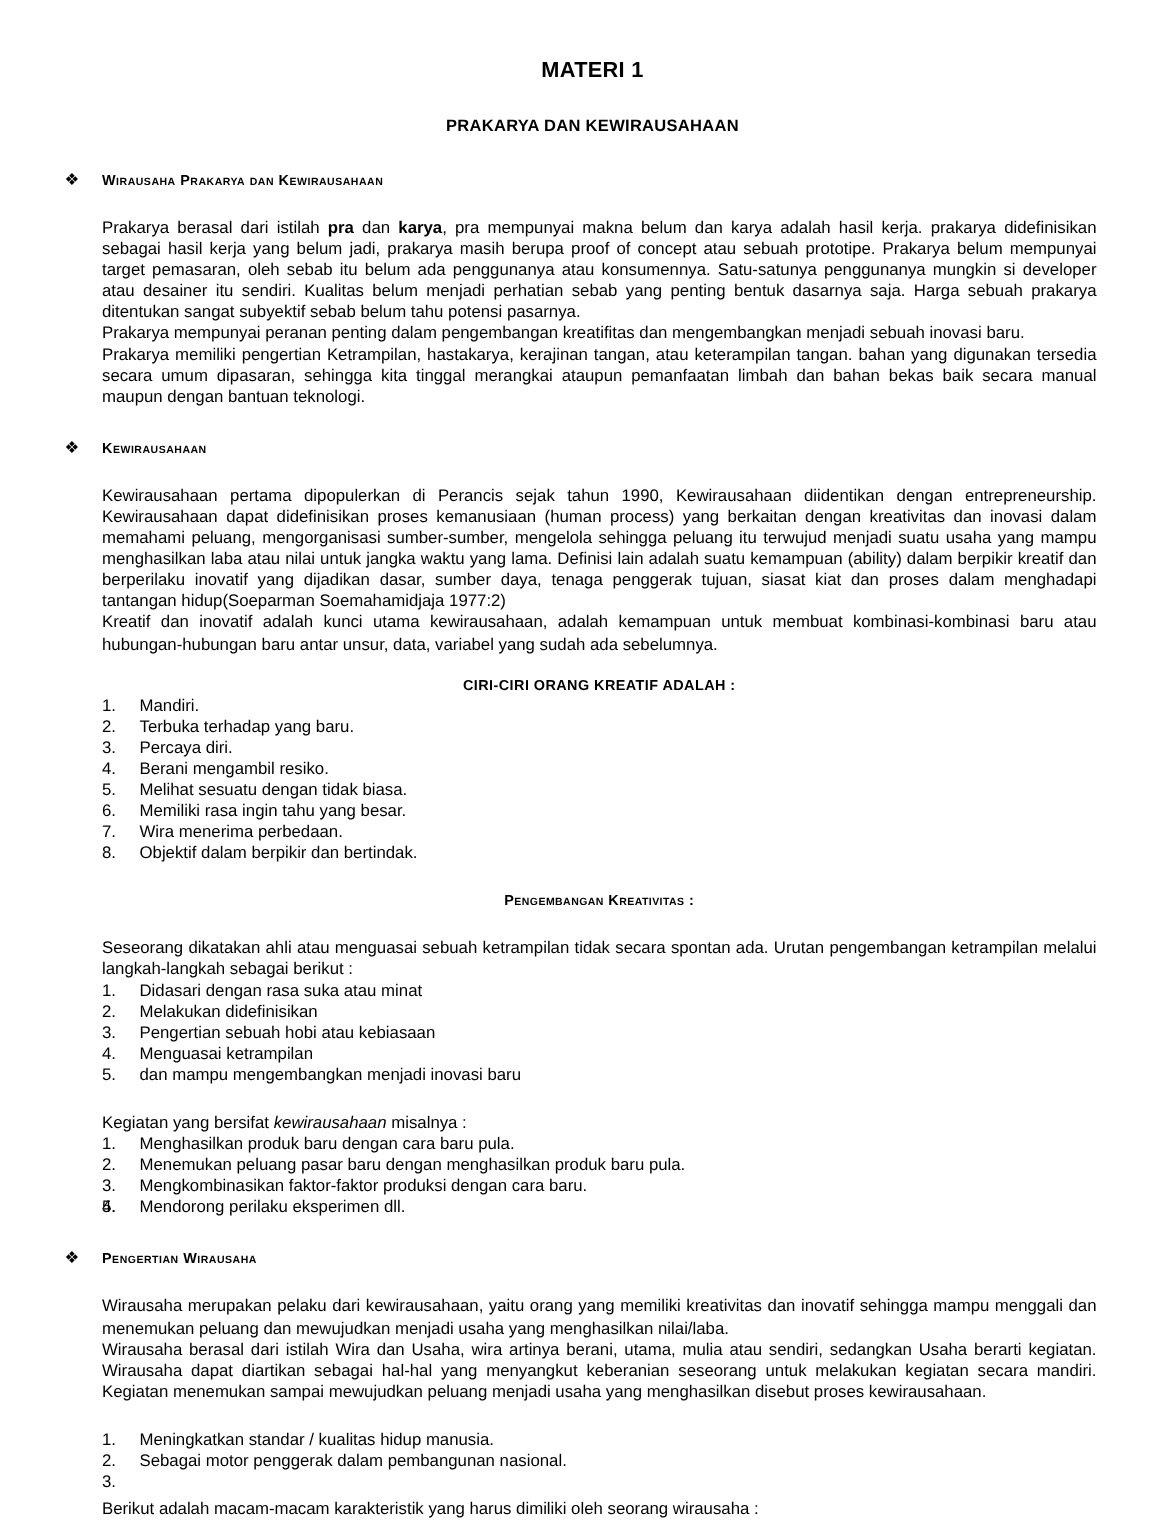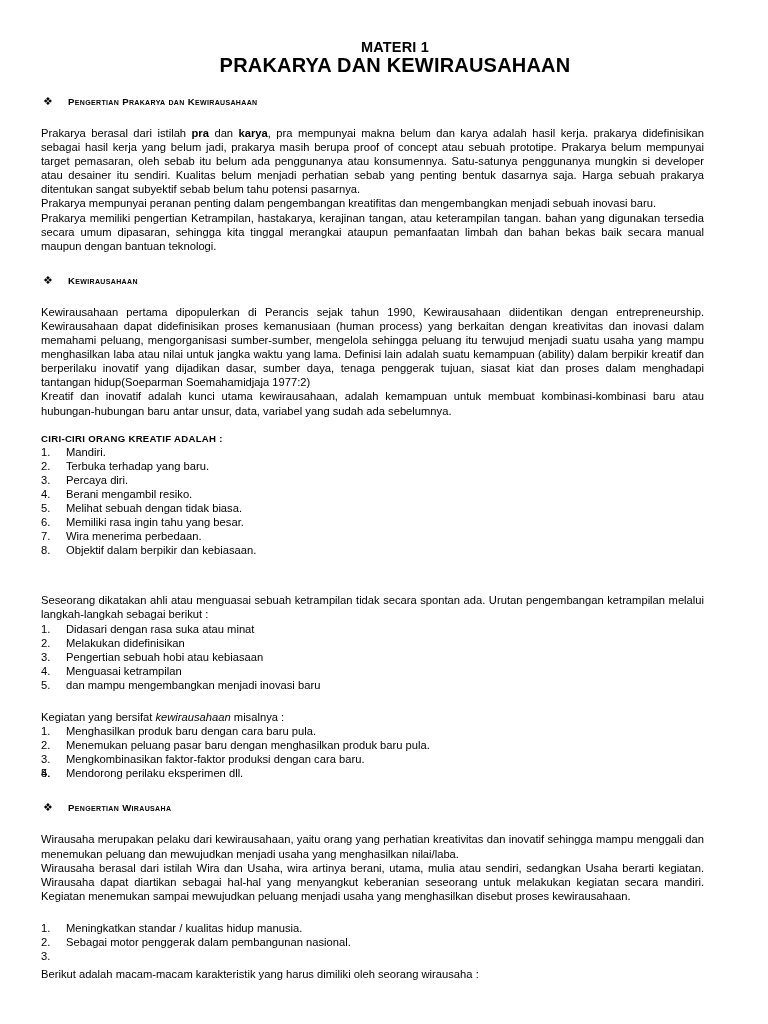--- a/index.html
+++ b/index.html
@@ -29,21 +29,22 @@
     text-align: center;
     font-weight: bold;
     font-size: 14.5px;
     line-height: 18px;
     letter-spacing: 0.2px;
     margin: 0;
     padding-left: 18px;
   }
   .doc-title .line2 {
     display: block;
-    font-size: 20px;
+    font-size: 11px;
+    margin-top: 19px;
   }
 
   
   .sec {
     position: relative;
     margin-top: 22px;
     padding-left: 27px;
     font-weight: bold;
     font-size: 9.6px;
     font-variant: small-caps;
@@ -54,40 +55,42 @@
     position: absolute;
     left: 2px;
     top: -1px;
     font-size: 11px;
     font-weight: normal;
     line-height: 12px;
   }
 
   
   .body-col {
+    margin-left: 27px;
     width: 663px;
   }
   p.just {
     margin: 0;
     font-size: 11.2px;
     line-height: 14.1px;
     text-align: justify;
     text-justify: inter-word;
   }
   .gap-sm { height: 14px; }
   .gap-md { height: 18px; }
 
   
   .subhead {
     font-weight: bold;
     font-size: 9.6px;
     font-variant: small-caps;
     letter-spacing: 0.3px;
     line-height: 13px;
     margin: 0;
+    text-align: center;
   }
   .subhead.plaincaps {
     font-variant: normal;
     text-transform: none;
   }
 
   
   ol.numlist {
     list-style: none;
     margin: 0;
@@ -116,21 +119,21 @@
 <div class="page">
   <div class="content">
 
     <div class="doc-title">
       <span>MATERI 1</span>
       <span class="line2">PRAKARYA DAN KEWIRAUSAHAAN</span>
     </div>
 
     <div class="sec">
       <span class="bullet">❖</span>
-      <span>Pengertian Prakarya dan Kewirausahaan</span>
+      <span>Wirausaha Prakarya dan Kewirausahaan</span>
     </div>
 
     <div class="gap-md"></div>
 
     <div class="body-col">
       <p class="just"><span>Prakarya berasal dari istilah </span><span class="bd">pra</span><span> dan </span><span class="bd">karya</span><span>, pra mempunyai makna belum dan karya adalah hasil kerja.  prakarya didefinisikan sebagai hasil kerja yang belum jadi, prakarya masih berupa proof of concept atau sebuah prototipe. Prakarya belum mempunyai target pemasaran, oleh sebab itu belum ada penggunanya atau konsumennya. Satu-satunya penggunanya mungkin si developer atau desainer itu sendiri. Kualitas belum menjadi perhatian sebab yang penting bentuk dasarnya saja. Harga sebuah prakarya ditentukan sangat subyektif sebab belum tahu potensi pasarnya.</span></p>
       <p class="just">Prakarya mempunyai peranan penting dalam pengembangan kreatifitas dan mengembangkan menjadi sebuah inovasi baru.</p>
       <p class="just">Prakarya memiliki pengertian Ketrampilan, hastakarya, kerajinan tangan, atau keterampilan tangan. bahan yang digunakan tersedia secara umum dipasaran, sehingga kita tinggal merangkai ataupun pemanfaatan limbah dan bahan bekas baik secara manual maupun dengan bantuan teknologi.</p>
     </div>
 
@@ -147,28 +150,29 @@
 
       <div class="gap-sm"></div>
 
       <div class="subhead plaincaps">CIRI-CIRI ORANG KREATIF ADALAH :</div>
 
       <ol class="numlist">
         <li><span class="num">1.</span><span>Mandiri.</span></li>
         <li><span class="num">2.</span><span>Terbuka terhadap yang baru.</span></li>
         <li><span class="num">3.</span><span>Percaya diri.</span></li>
         <li><span class="num">4.</span><span>Berani mengambil resiko.</span></li>
-        <li><span class="num">5.</span><span>Melihat sebuah dengan tidak biasa.</span></li>
+        <li><span class="num">5.</span><span>Melihat sesuatu dengan tidak biasa.</span></li>
         <li><span class="num">6.</span><span>Memiliki rasa ingin tahu yang besar.</span></li>
         <li><span class="num">7.</span><span>Wira menerima perbedaan.</span></li>
-        <li><span class="num">8.</span><span>Objektif dalam berpikir dan kebiasaan.</span></li>
-      </ol>
-
-      <div class="gap-md"></div>
-
+        <li><span class="num">8.</span><span>Objektif dalam berpikir dan bertindak.</span></li>
+      </ol>
+
+      <div class="gap-md"></div>
+
+      <div class="subhead">Pengembangan Kreativitas :</div>
 
       <div class="gap-md"></div>
 
       <p class="just">Seseorang dikatakan ahli atau menguasai sebuah ketrampilan tidak secara spontan ada. Urutan pengembangan ketrampilan melalui langkah-langkah sebagai berikut :</p>
 
       <ol class="numlist">
         <li><span class="num">1.</span><span>Didasari dengan rasa suka atau minat</span></li>
         <li><span class="num">2.</span><span>Melakukan didefinisikan</span></li>
         <li><span class="num">3.</span><span>Pengertian sebuah hobi atau kebiasaan</span></li>
         <li><span class="num">4.</span><span>Menguasai ketrampilan</span></li>
@@ -189,21 +193,21 @@
     </div>
 
     <div class="sec">
       <span class="bullet">❖</span>
       <span>Pengertian Wirausaha</span>
     </div>
 
     <div class="gap-md"></div>
 
     <div class="body-col">
-      <p class="just">Wirausaha merupakan pelaku dari kewirausahaan, yaitu orang yang perhatian kreativitas dan inovatif sehingga mampu menggali dan menemukan peluang dan mewujudkan menjadi usaha yang menghasilkan nilai/laba.</p>
+      <p class="just">Wirausaha merupakan pelaku dari kewirausahaan, yaitu orang yang memiliki kreativitas dan inovatif sehingga mampu menggali dan menemukan peluang dan mewujudkan menjadi usaha yang menghasilkan nilai/laba.</p>
       <p class="just">Wirausaha berasal dari istilah Wira dan Usaha, wira artinya berani, utama, mulia atau sendiri, sedangkan Usaha berarti kegiatan. Wirausaha dapat diartikan sebagai hal-hal yang menyangkut keberanian seseorang untuk melakukan kegiatan secara mandiri. Kegiatan menemukan sampai mewujudkan peluang menjadi usaha yang menghasilkan disebut proses kewirausahaan.</p>
 
       <div class="gap-md"></div>
 
 
       <ol class="numlist">
         <li><span class="num">1.</span><span>Meningkatkan standar / kualitas hidup manusia.</span></li>
         <li><span class="num">2.</span><span>Sebagai motor penggerak dalam pembangunan nasional.</span></li>
         <li><span class="num">3.</span></li>
       </ol>

